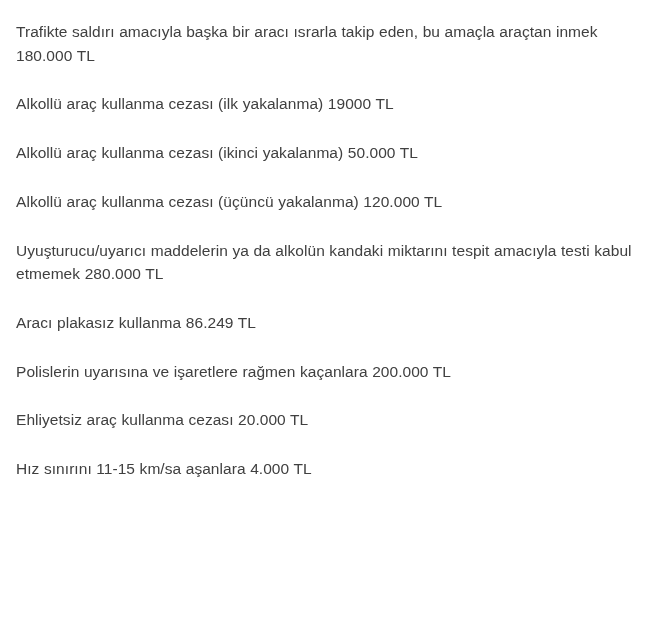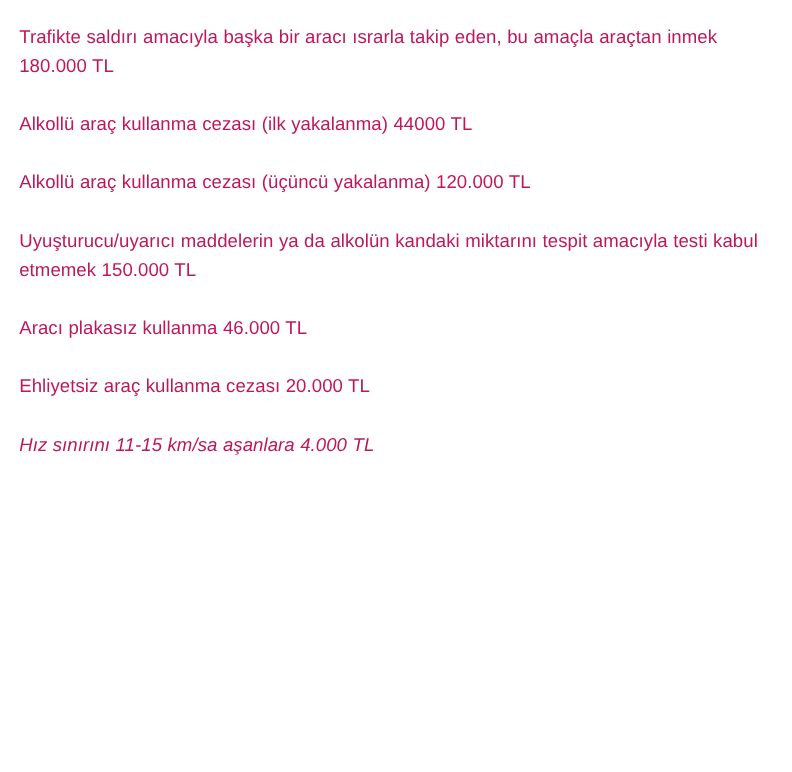--- a/index.html
+++ b/index.html
@@ -23,37 +23,38 @@
     background: #ffffff;
   }
   .item-list {
     list-style: none;
     margin: 0;
     padding: 0;
   }
   .item {
     font-size: 15.5px;
     line-height: 1.53;
-    color: #be185d;
+    color: #404040;
     margin: 0 0 25px 0;
     letter-spacing: 0.05px;
     word-spacing: 0.2px;
     max-width: 618px;
   }
   .item:last-child {
     margin-bottom: 0;
-    font-style: italic;
   }
 </style>
 </head>
 <body>
 
 <div class="page">
   <ul class="item-list">
     <li class="item">Trafikte saldırı amacıyla başka bir aracı ısrarla takip eden, bu amaçla araçtan inmek 180.000 TL</li>
-    <li class="item">Alkollü araç kullanma cezası (ilk yakalanma) 44000 TL</li>
+    <li class="item">Alkollü araç kullanma cezası (ilk yakalanma) 19000 TL</li>
+    <li class="item">Alkollü araç kullanma cezası (ikinci yakalanma) 50.000 TL</li>
     <li class="item">Alkollü araç kullanma cezası (üçüncü yakalanma) 120.000 TL</li>
-    <li class="item">Uyuşturucu/uyarıcı maddelerin ya da alkolün kandaki miktarını tespit amacıyla testi kabul etmemek 150.000 TL</li>
-    <li class="item">Aracı plakasız kullanma 46.000 TL</li>
+    <li class="item">Uyuşturucu/uyarıcı maddelerin ya da alkolün kandaki miktarını tespit amacıyla testi kabul etmemek 280.000 TL</li>
+    <li class="item">Aracı plakasız kullanma 86.249 TL</li>
+    <li class="item">Polislerin uyarısına ve işaretlere rağmen kaçanlara 200.000 TL</li>
     <li class="item">Ehliyetsiz araç kullanma cezası 20.000 TL</li>
     <li class="item">Hız sınırını 11-15 km/sa aşanlara 4.000 TL</li>
   </ul>
 </div>
 
 </body></html>

